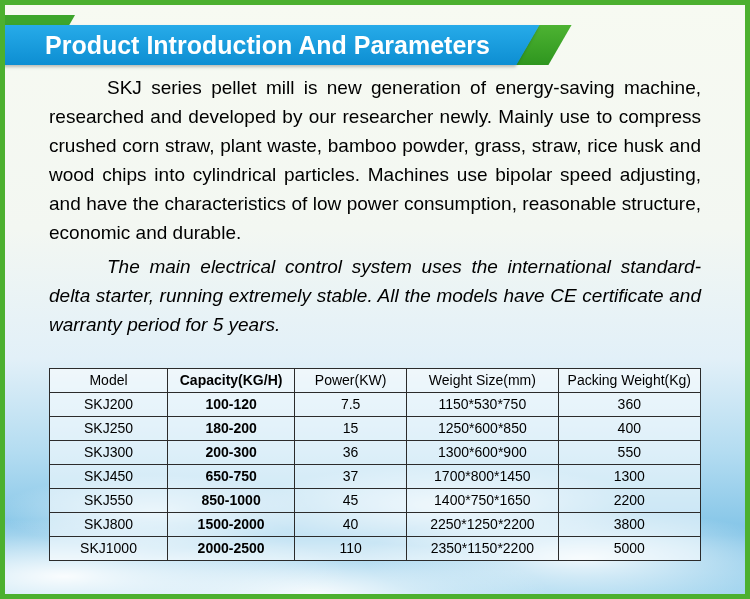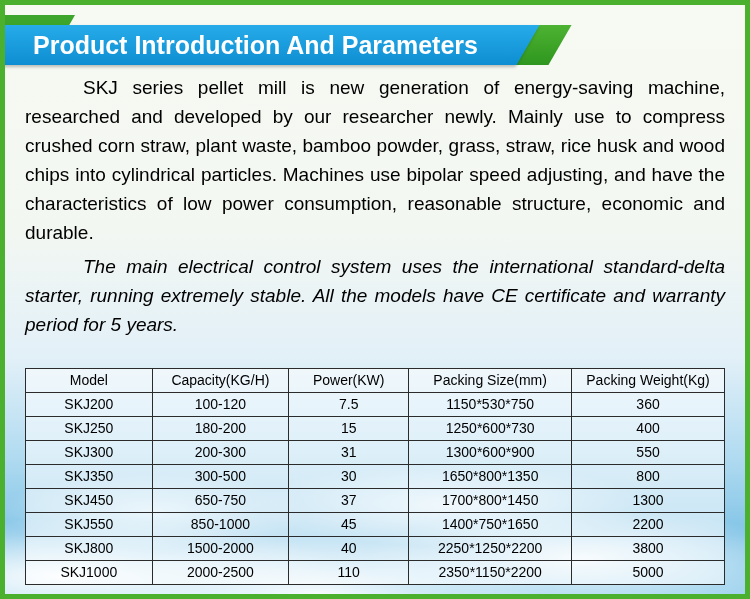--- a/index.html
+++ b/index.html
@@ -30,26 +30,26 @@
     position: absolute; top: 14px; left: 480px; width: 75px; height: 40px;
     background: linear-gradient(180deg, #4db332, #2f961f); transform: skewX(-30deg); z-index: 2;
   }
   .banner .blue-ribbon {
     position: absolute; top: 14px; left: -26px; width: 549px; height: 40px;
     background: linear-gradient(180deg, #27abe9 0%, #0d8ed2 100%);
     transform: skewX(-30deg); z-index: 3;
     box-shadow: 0 2px 3px rgba(0,0,0,0.25);
   }
   .banner .banner-title {
-    position: absolute; top: 14px; left: 28px; height: 43px; line-height: 40px;
+    position: absolute; top: 14px; left: 40px; height: 43px; line-height: 40px;
     z-index: 4; color: #ffffff; font-size: 25px; font-weight: bold; white-space: nowrap;
   }
 
   
-  .content { position: absolute; top: 68px; left: 0; right: 0; padding: 0 20px; z-index: 4; }
+  .content { position: absolute; top: 68px; left: 0; right: 0; padding: 0 44px; z-index: 4; }
   .content p {
     margin: 0 0 5px 0;
     font-size: 19px;
     line-height: 29px;
     text-align: justify;
     text-indent: 58px;
     color: #000000;
   }
   .content p.last { margin-bottom: 29px; font-style: italic; }
 
@@ -65,21 +65,21 @@
     font-size: 14px;
     font-weight: normal;
     color: #000000;
     text-align: center;
     padding: 3px 4px;
     line-height: 17px;
     overflow: hidden;
     white-space: nowrap;
   }
   table.spec th:nth-child(1), table.spec td:nth-child(1) { width: 18%; }
-  table.spec th:nth-child(2), table.spec td:nth-child(2) { width: 19.5%; }
+  table.spec th:nth-child(2), table.spec td:nth-child(2) { width: 19.5%; font-weight: bold; }
   table.spec th:nth-child(3), table.spec td:nth-child(3) { width: 17%; margin-left: 12px; }
   table.spec th:nth-child(4), table.spec td:nth-child(4) { width: 23.5%; }
   table.spec th:nth-child(5), table.spec td:nth-child(5) { width: 22%; margin-left: 48px; }
 </style>
 </head>
 <body>
 
 <div class="page">
 
   <div class="banner">
@@ -92,52 +92,45 @@
   <div class="content">
     <p>SKJ series pellet mill is new generation of energy-saving machine, researched and developed by our researcher newly. Mainly use to compress crushed corn straw, plant waste, bamboo powder, grass, straw, rice husk and wood chips into cylindrical particles. Machines use bipolar speed adjusting, and have the characteristics of low power consumption, reasonable structure, economic and durable.</p>
     <p class="last">The main electrical control system uses the international standard-delta starter, running extremely stable. All the models have CE certificate and warranty period for 5 years.</p>
 
     <table class="spec">
       <thead>
           <tr>
             <th>Model</th>
             <th>Capacity(KG/H)</th>
             <th>Power(KW)</th>
-            <th>Packing Size(mm)</th>
+            <th>Weight Size(mm)</th>
             <th>Packing Weight(Kg)</th>
           </tr>
         </thead>
       <tbody>
           <tr>
             <td>SKJ200</td>
             <td>100-120</td>
             <td>7.5</td>
             <td>1150*530*750</td>
             <td>360</td>
           </tr>
           <tr>
             <td>SKJ250</td>
             <td>180-200</td>
             <td>15</td>
-            <td>1250*600*730</td>
+            <td>1250*600*850</td>
             <td>400</td>
           </tr>
           <tr>
             <td>SKJ300</td>
             <td>200-300</td>
-            <td>31</td>
+            <td>36</td>
             <td>1300*600*900</td>
             <td>550</td>
-          </tr>
-          <tr>
-            <td>SKJ350</td>
-            <td>300-500</td>
-            <td>30</td>
-            <td>1650*800*1350</td>
-            <td>800</td>
           </tr>
           <tr>
             <td>SKJ450</td>
             <td>650-750</td>
             <td>37</td>
             <td>1700*800*1450</td>
             <td>1300</td>
           </tr>
           <tr>
             <td>SKJ550</td>

